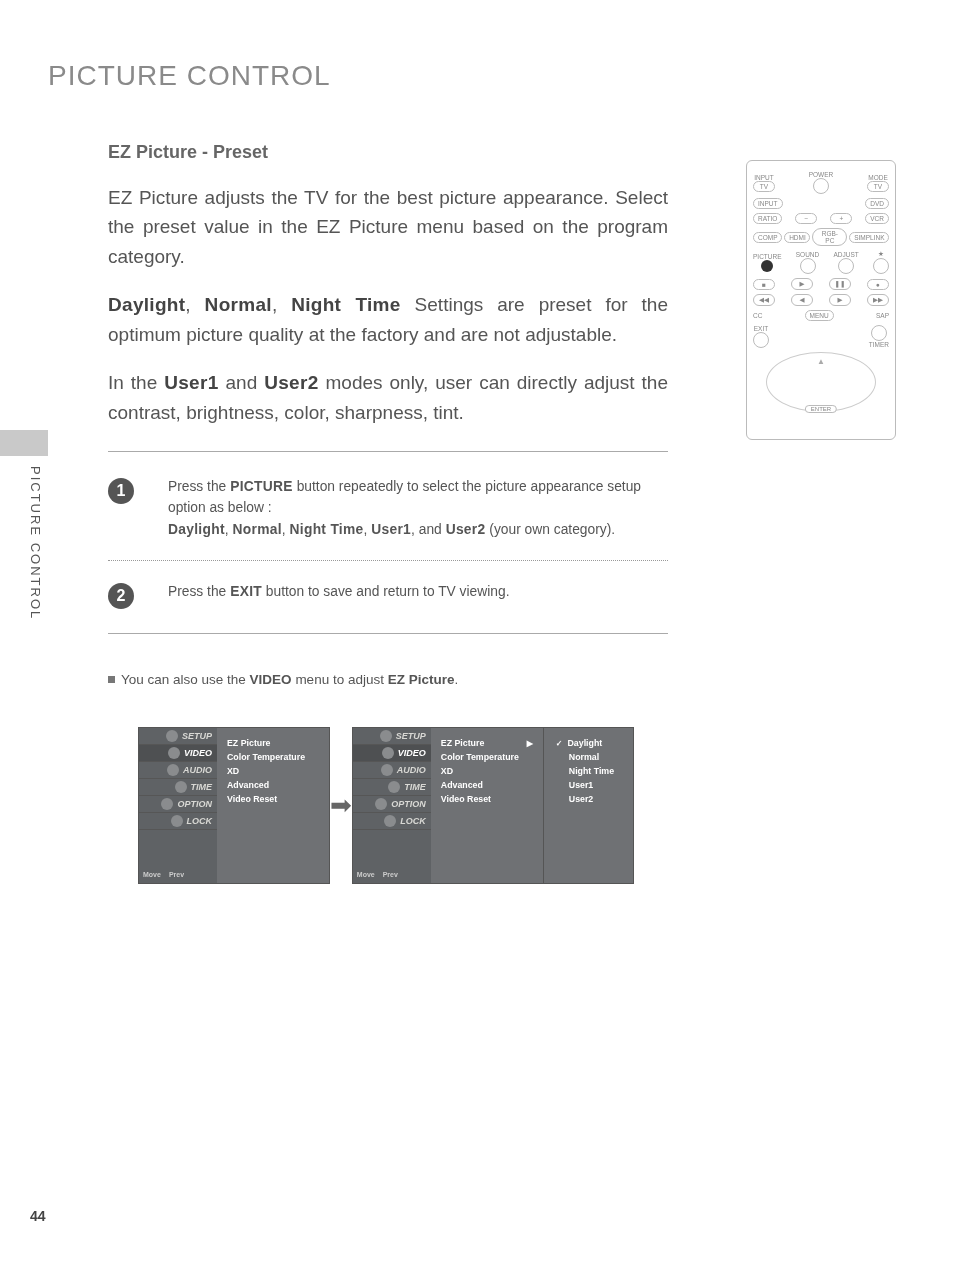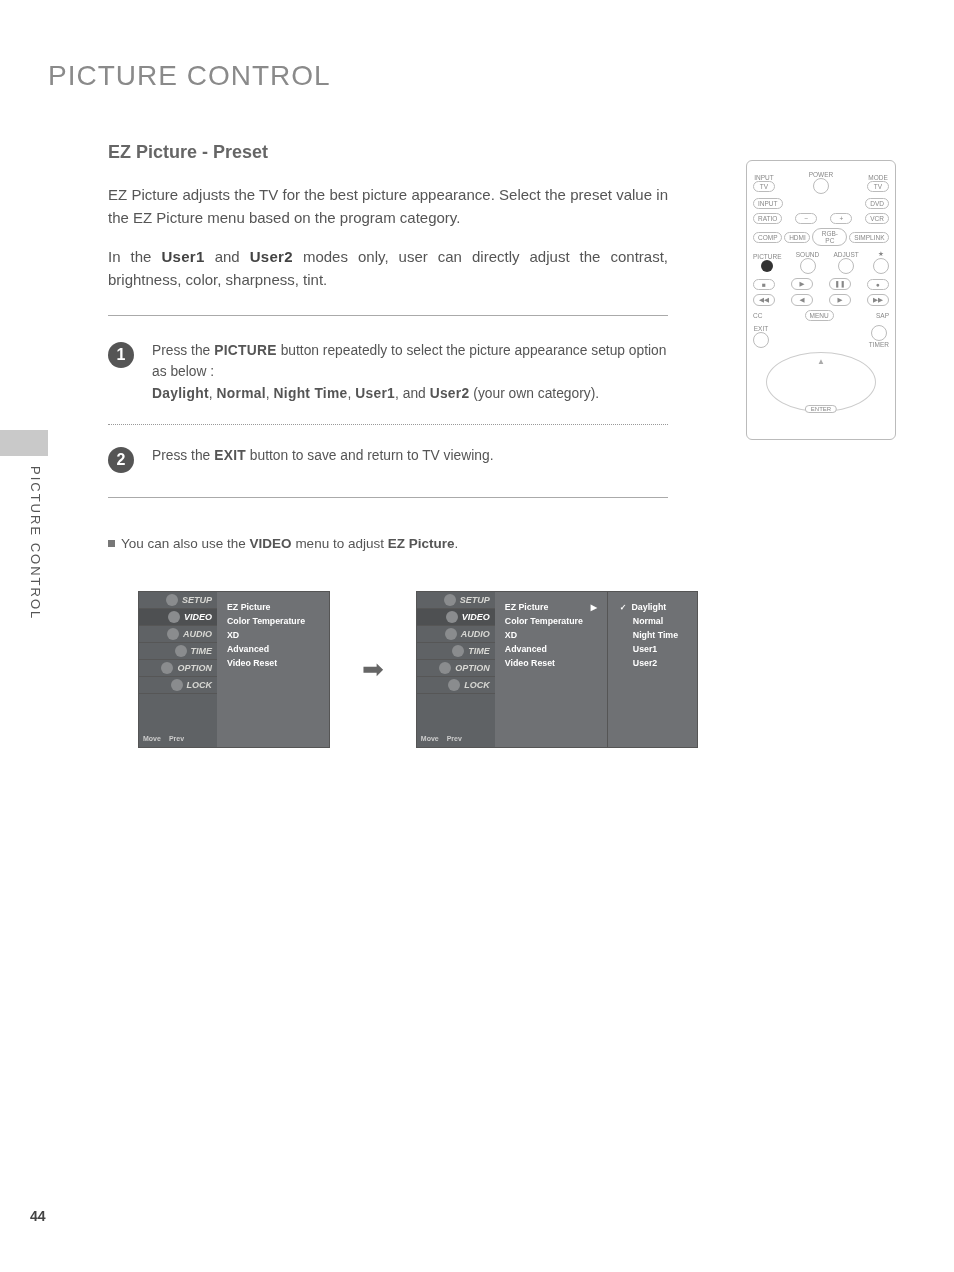--- a/index.html
+++ b/index.html
@@ -35,21 +35,21 @@
     font-weight: normal;
     letter-spacing: 0.5px;
   }
   .section-title {
     font-size: 18px;
     color: #666;
     margin: 8px 0 20px 0;
     font-weight: bold;
   }
   .body-text {
-    font-size: 15px;
+    font-size: 19px;
     line-height: 1.55;
     color: #555;
     text-align: justify;
   }
   .body-text b { color: #444; font-weight: bold; letter-spacing: 0.3px; }
   .side-tab-bar {
     position: absolute;
     left: 0;
     top: 430px;
     width: 48px;
@@ -84,21 +84,21 @@
     border-radius: 50%;
     background: #555;
     color: #fff;
     font-size: 16px;
     font-weight: bold;
     display: flex;
     align-items: center;
     justify-content: center;
     margin-top: 2px;
   }
-  .step-text { flex: 1; font-size: 13.8px; line-height: 1.55; color: #555; }
+  .step-text { flex: 1; font-size: 13.8px; line-height: 1.55; color: #555; margin-left: 16px; }
   .step-text b { letter-spacing: 0.3px; }
   .dotted {
     border: none;
     border-top: 1px dotted #999;
     margin: 20px 0;
   }
   .note-row {
     font-size: 13.5px;
     color: #555;
     margin-top: 38px;
@@ -163,21 +163,20 @@
     border:1px solid #bbb;
     border-radius:8px;
     padding:0 5px;
     font-size:6px;
     background:#fff;
   }
   
   .osd-row {
     display: flex;
     align-items: center;
-    gap: 32px;
     margin-top: 40px;
     margin-left: 30px;
   }
   .osd {
     display: flex;
     background: #6f7174;
     border: 1px solid #555;
   }
   .osd-sidebar {
     width: 78px;
@@ -328,20 +327,23 @@
       <div style="position:absolute;left:50%;top:4px;transform:translateX(-50%);font-size:8px;color:#aaa">▲</div>
       <div class="enter">ENTER</div>
     </div>
   </div>
 
   <div class="content-col">
     <h3 class="section-title">EZ Picture - Preset</h3>
 
     <p class="body-text">EZ Picture adjusts the TV for the best picture appearance. Select the preset value in the EZ Picture menu based on the program category.</p>
     <p class="body-text">
+      <b>Daylight</b><span>, </span><b>Normal</b><span>, </span><b>Night Time</b><span> Settings are preset for the optimum picture quality at the factory and are not adjustable.</span>
+    </p>
+    <p class="body-text">
       <span>In the </span><b>User1</b><span> and </span><b>User2</b><span> modes only, user can directly adjust the contrast, brightness, color, sharpness, tint.</span>
     </p>
 
     <hr class="hr-line">
 
     <div class="step-row">
       <div class="step-badge">1</div>
       <div class="step-text">
         <span>Press the </span><b>PICTURE</b><span> button repeatedly to select the picture appearance setup option as below :</span><br>
         <b>Daylight</b><span>, </span><b>Normal</b><span>, </span><b>Night Time</b><span>, </span><b>User1</b><span>, and </span><b>User2</b><span> (your own category).</span>

